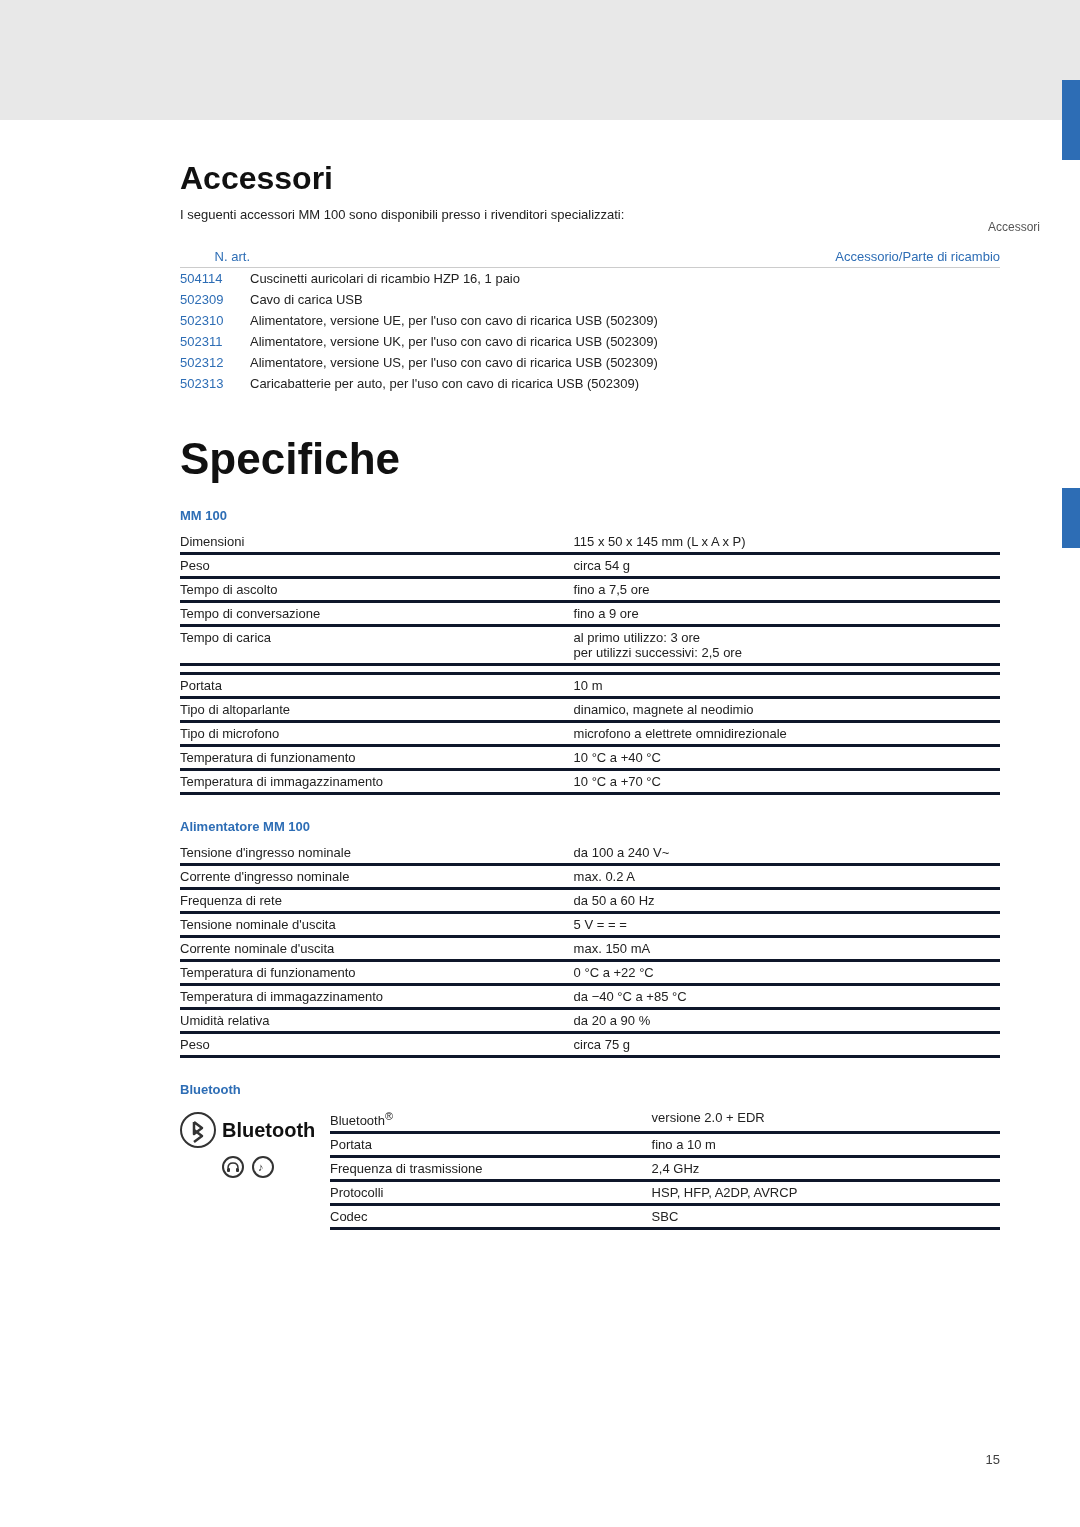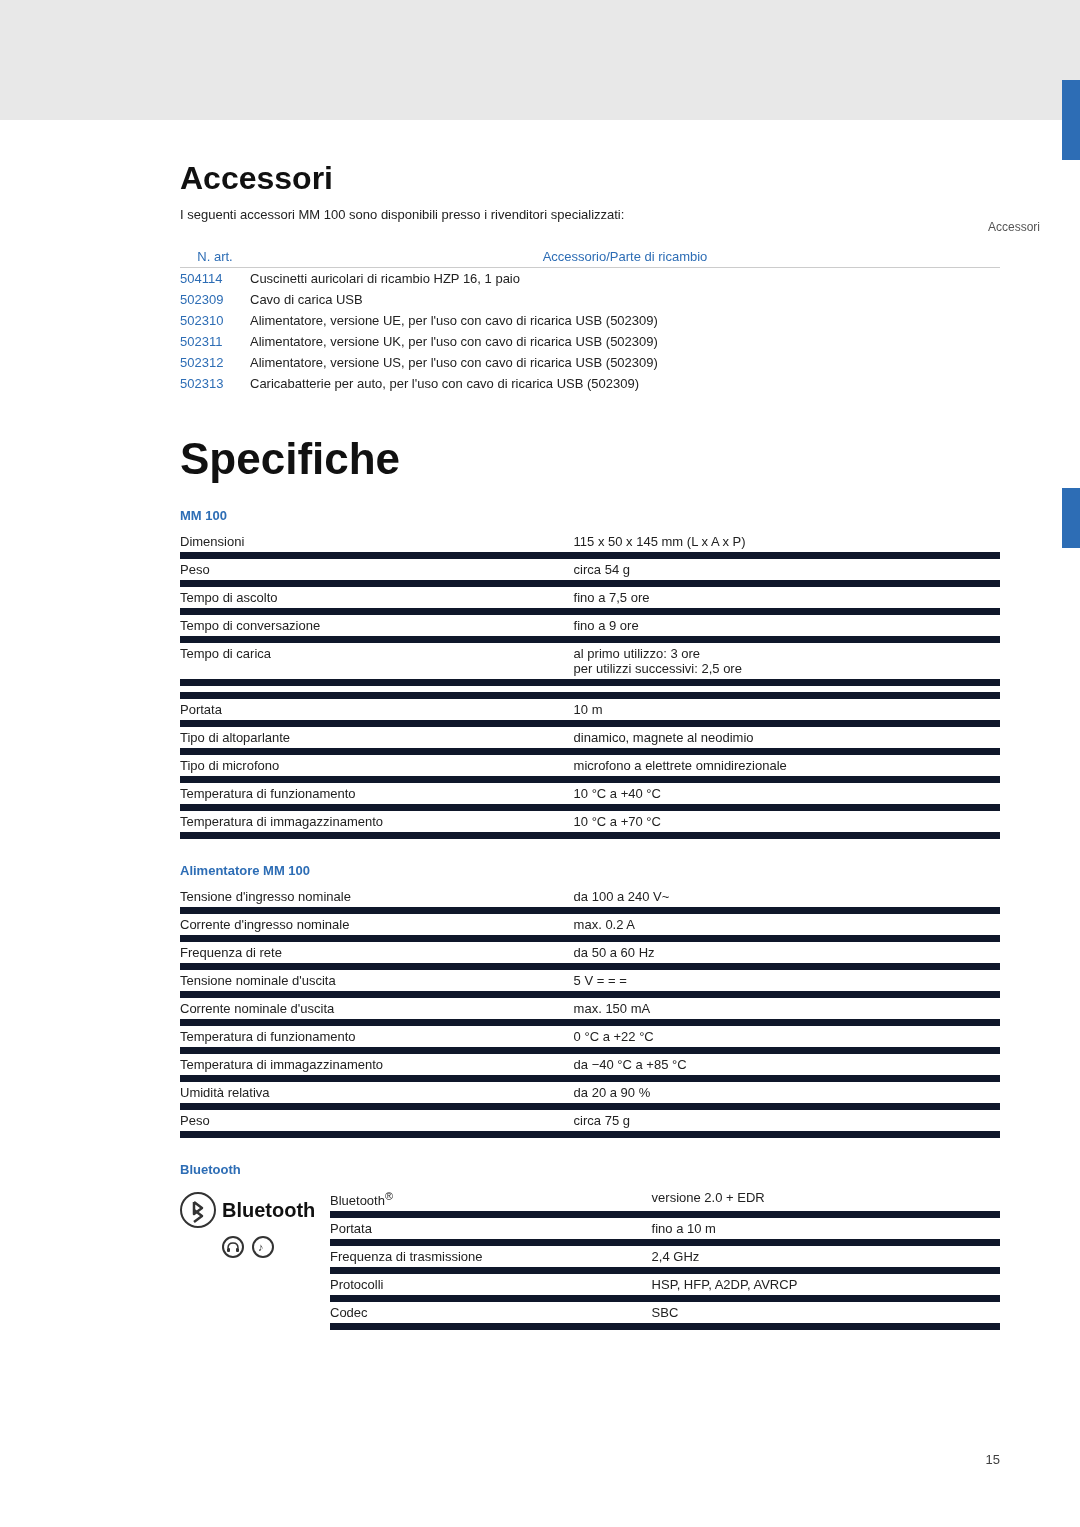--- a/index.html
+++ b/index.html
@@ -81,21 +81,21 @@
     .accessori-table {
       width: 100%;
       border-collapse: collapse;
       margin-bottom: 40px;
     }
 
     .accessori-table th {
       color: #2d6db5;
       font-weight: normal;
       font-size: 13px;
-      text-align: center;
+      text-align: right;
       padding: 3px 0;
       border-bottom: 1px solid #ccc;
     }
 
     .accessori-table td {
       font-size: 13px;
       color: #222;
       padding: 3px 0;
       vertical-align: top;
     }
@@ -122,21 +122,21 @@
       margin-top: 24px;
     }
 
     .spec-table {
       width: 100%;
       border-collapse: collapse;
       margin-bottom: 20px;
     }
 
     .spec-table tr {
-      border-bottom: 7px solid #0f172a;
+      border-bottom: 3px solid #0f172a;
     }
 
     .spec-table td {
       font-size: 13px;
       color: #222;
       padding: 3px 0;
       vertical-align: top;
     }
 
     .spec-table td.spec-label {

